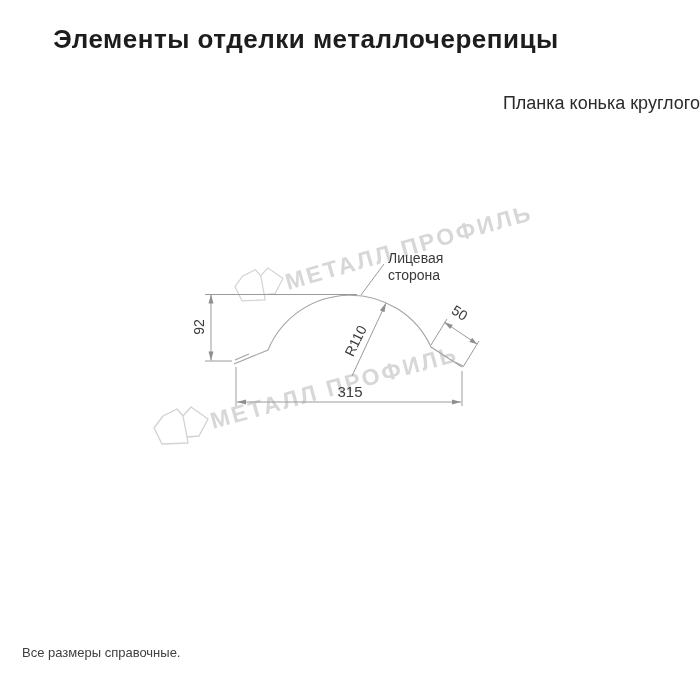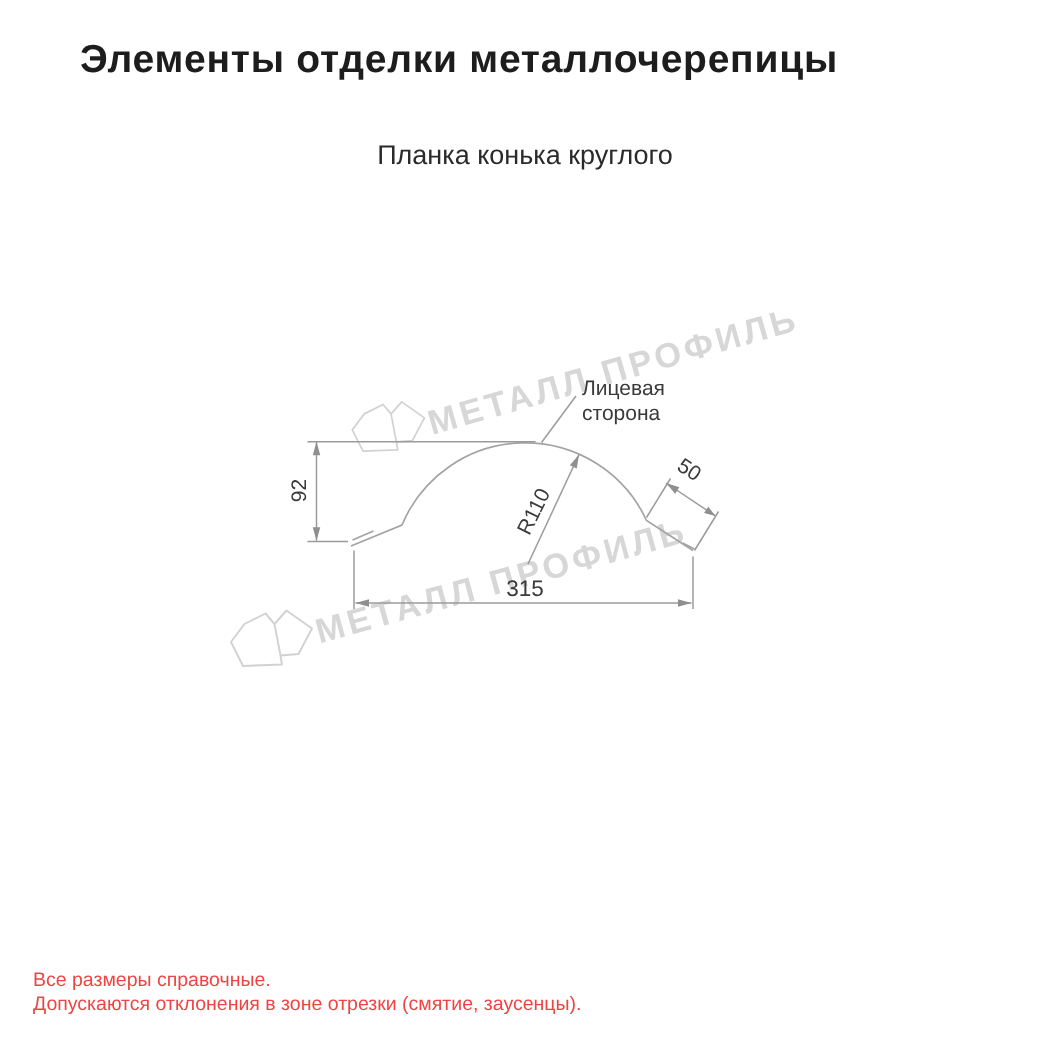--- a/index.html
+++ b/index.html
@@ -1,22 +1,22 @@
 <!DOCTYPE html>
 <html><head>
 <meta charset="utf-8">
 <style>
   html,body{margin:0;padding:0;background:#ffffff;}
   body{width:700px;height:700px;position:relative;overflow:hidden;
        font-family:"Liberation Sans", sans-serif;}
   .page-title{position:absolute;top:24px;left:0;width:612px;text-align:center;
        font-size:26px;font-weight:bold;color:#1d1d1d;letter-spacing:0.5px;}
-  .product-name{position:absolute;top:93px;left:0;width:700px;text-align:center;
+  .product-name{position:absolute;top:93px;left:0;width:700px;text-align:right;
        font-size:18px;font-weight:500;color:#2a2a2a;line-height:20px;}
-  .footer{position:absolute;left:22px;top:645px;font-size:13px;color:#ef4444;line-height:16px;}
+  .footer{position:absolute;left:22px;top:645px;font-size:13px;color:#404040;line-height:16px;}
   svg{position:absolute;left:0;top:0;}
   .dim-line{stroke:#9b9b9b;stroke-width:1;fill:none;}
   .profile-line{stroke:#a3a3a3;stroke-width:1.1;fill:none;}
   .arrow{fill:#8f8f8f;stroke:none;}
   .dim-text{fill:#3a3a3a;font-size:14px;font-family:"Liberation Sans",sans-serif;}
   .wm-text{fill:#d7d7d7;font-size:23px;font-weight:bold;letter-spacing:2.5px;
        font-family:"Liberation Sans",sans-serif;}
   .wm-logo{stroke:#d2d2d2;stroke-width:1.3;fill:none;stroke-linejoin:round;}
 </style>
 </head>
@@ -81,14 +81,13 @@
 
   <g>
     <line class="dim-line" x1="384" y1="264" x2="361" y2="295"></line>
     <text class="dim-text" x="388" y="263">Лицевая</text>
     <text class="dim-text" x="388" y="280">сторона</text>
   </g>
 </svg>
 
 <div class="footer">
   <div>Все размеры справочные.</div>
-  <div>Допускаются отклонения в зоне отрезки (смятие, заусенцы).</div>
 </div>
 
 </body></html>

